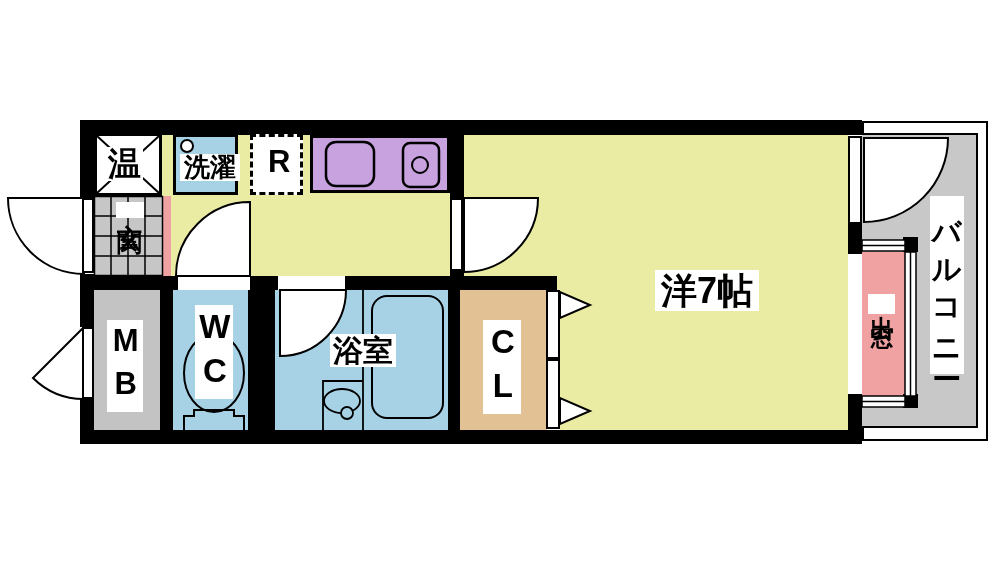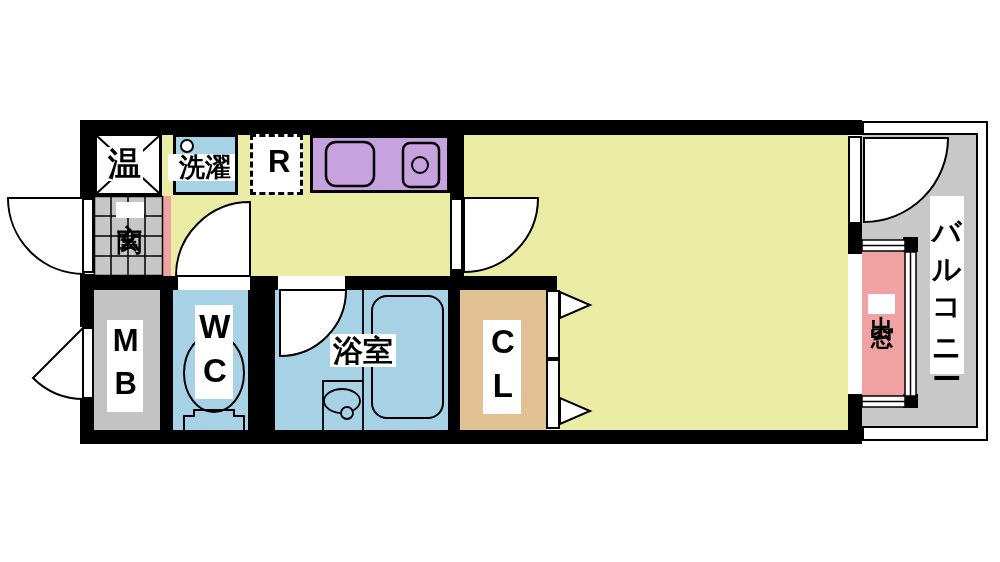--- a/index.html
+++ b/index.html
@@ -10,21 +10,21 @@
   .strip{position:absolute;z-index:2;}
   .wall{position:absolute;background:var(--wall-black,#000);z-index:3;}
   .box{position:absolute;z-index:4;box-sizing:border-box;}
   .fixtures{position:absolute;left:0;top:0;z-index:20;pointer-events:none;}
   .lbl{position:absolute;z-index:30;background:#fff;color:#000;font-weight:600;
        line-height:1.04;white-space:nowrap;}
   .vert{writing-mode:vertical-rl;text-orientation:upright;}
   
   .lbl-onsen{left:106px;top:147px;font-size:33px;padding:0 2px;}
   .lbl-genkan{left:116px;top:202px;font-size:25px;letter-spacing:6px;padding:2px 1px;}
-  .lbl-laundry{left:168px;top:154px;font-size:26px;width:60px;text-align:center;padding-left:7px;}
+  .lbl-laundry{left:180px;top:154px;font-size:26px;width:60px;text-align:center;}
   .lbl-fridge{left:264px;top:146px;font-size:31px;padding:0 4px;background:transparent;}
   .lbl-mb{left:107px;top:320px;font-size:31px;letter-spacing:8px;padding:3px 2px;}
   .lbl-wc{left:195px;top:305px;font-size:33px;letter-spacing:7px;padding:3px 2px;}
   .lbl-bath{left:318px;top:334px;font-size:30px;padding:1px 3px;margin-left:12px;}
   .lbl-cl{left:483px;top:320px;font-size:33px;letter-spacing:7px;padding:3px 2px;}
   .lbl-main{left:655px;top:270px;font-size:36px;padding:2px 6px;}
   .lbl-bay{left:868px;top:294px;font-size:24px;letter-spacing:8px;padding:2px 1px;}
   .lbl-balcony{left:930px;top:196px;font-size:29px;letter-spacing:8px;padding:3px 2px;}
 </style>
 </head>
@@ -141,16 +141,17 @@
   </svg>
 
   <div class="lbl lbl-onsen">温</div>
   <div class="lbl vert lbl-genkan">玄関</div>
   <div class="lbl lbl-laundry">洗濯</div>
   <div class="lbl lbl-fridge">R</div>
   <div class="lbl vert lbl-mb">MB</div>
   <div class="lbl vert lbl-wc">WC</div>
   <div class="lbl lbl-bath">浴室</div>
   <div class="lbl vert lbl-cl">CL</div>
+  <div class="lbl lbl-main">洋7帖</div>
   <div class="lbl vert lbl-bay">出窓</div>
   <div class="lbl vert lbl-balcony">バルコニー</div>
 
 </div>
 
 </body></html>

